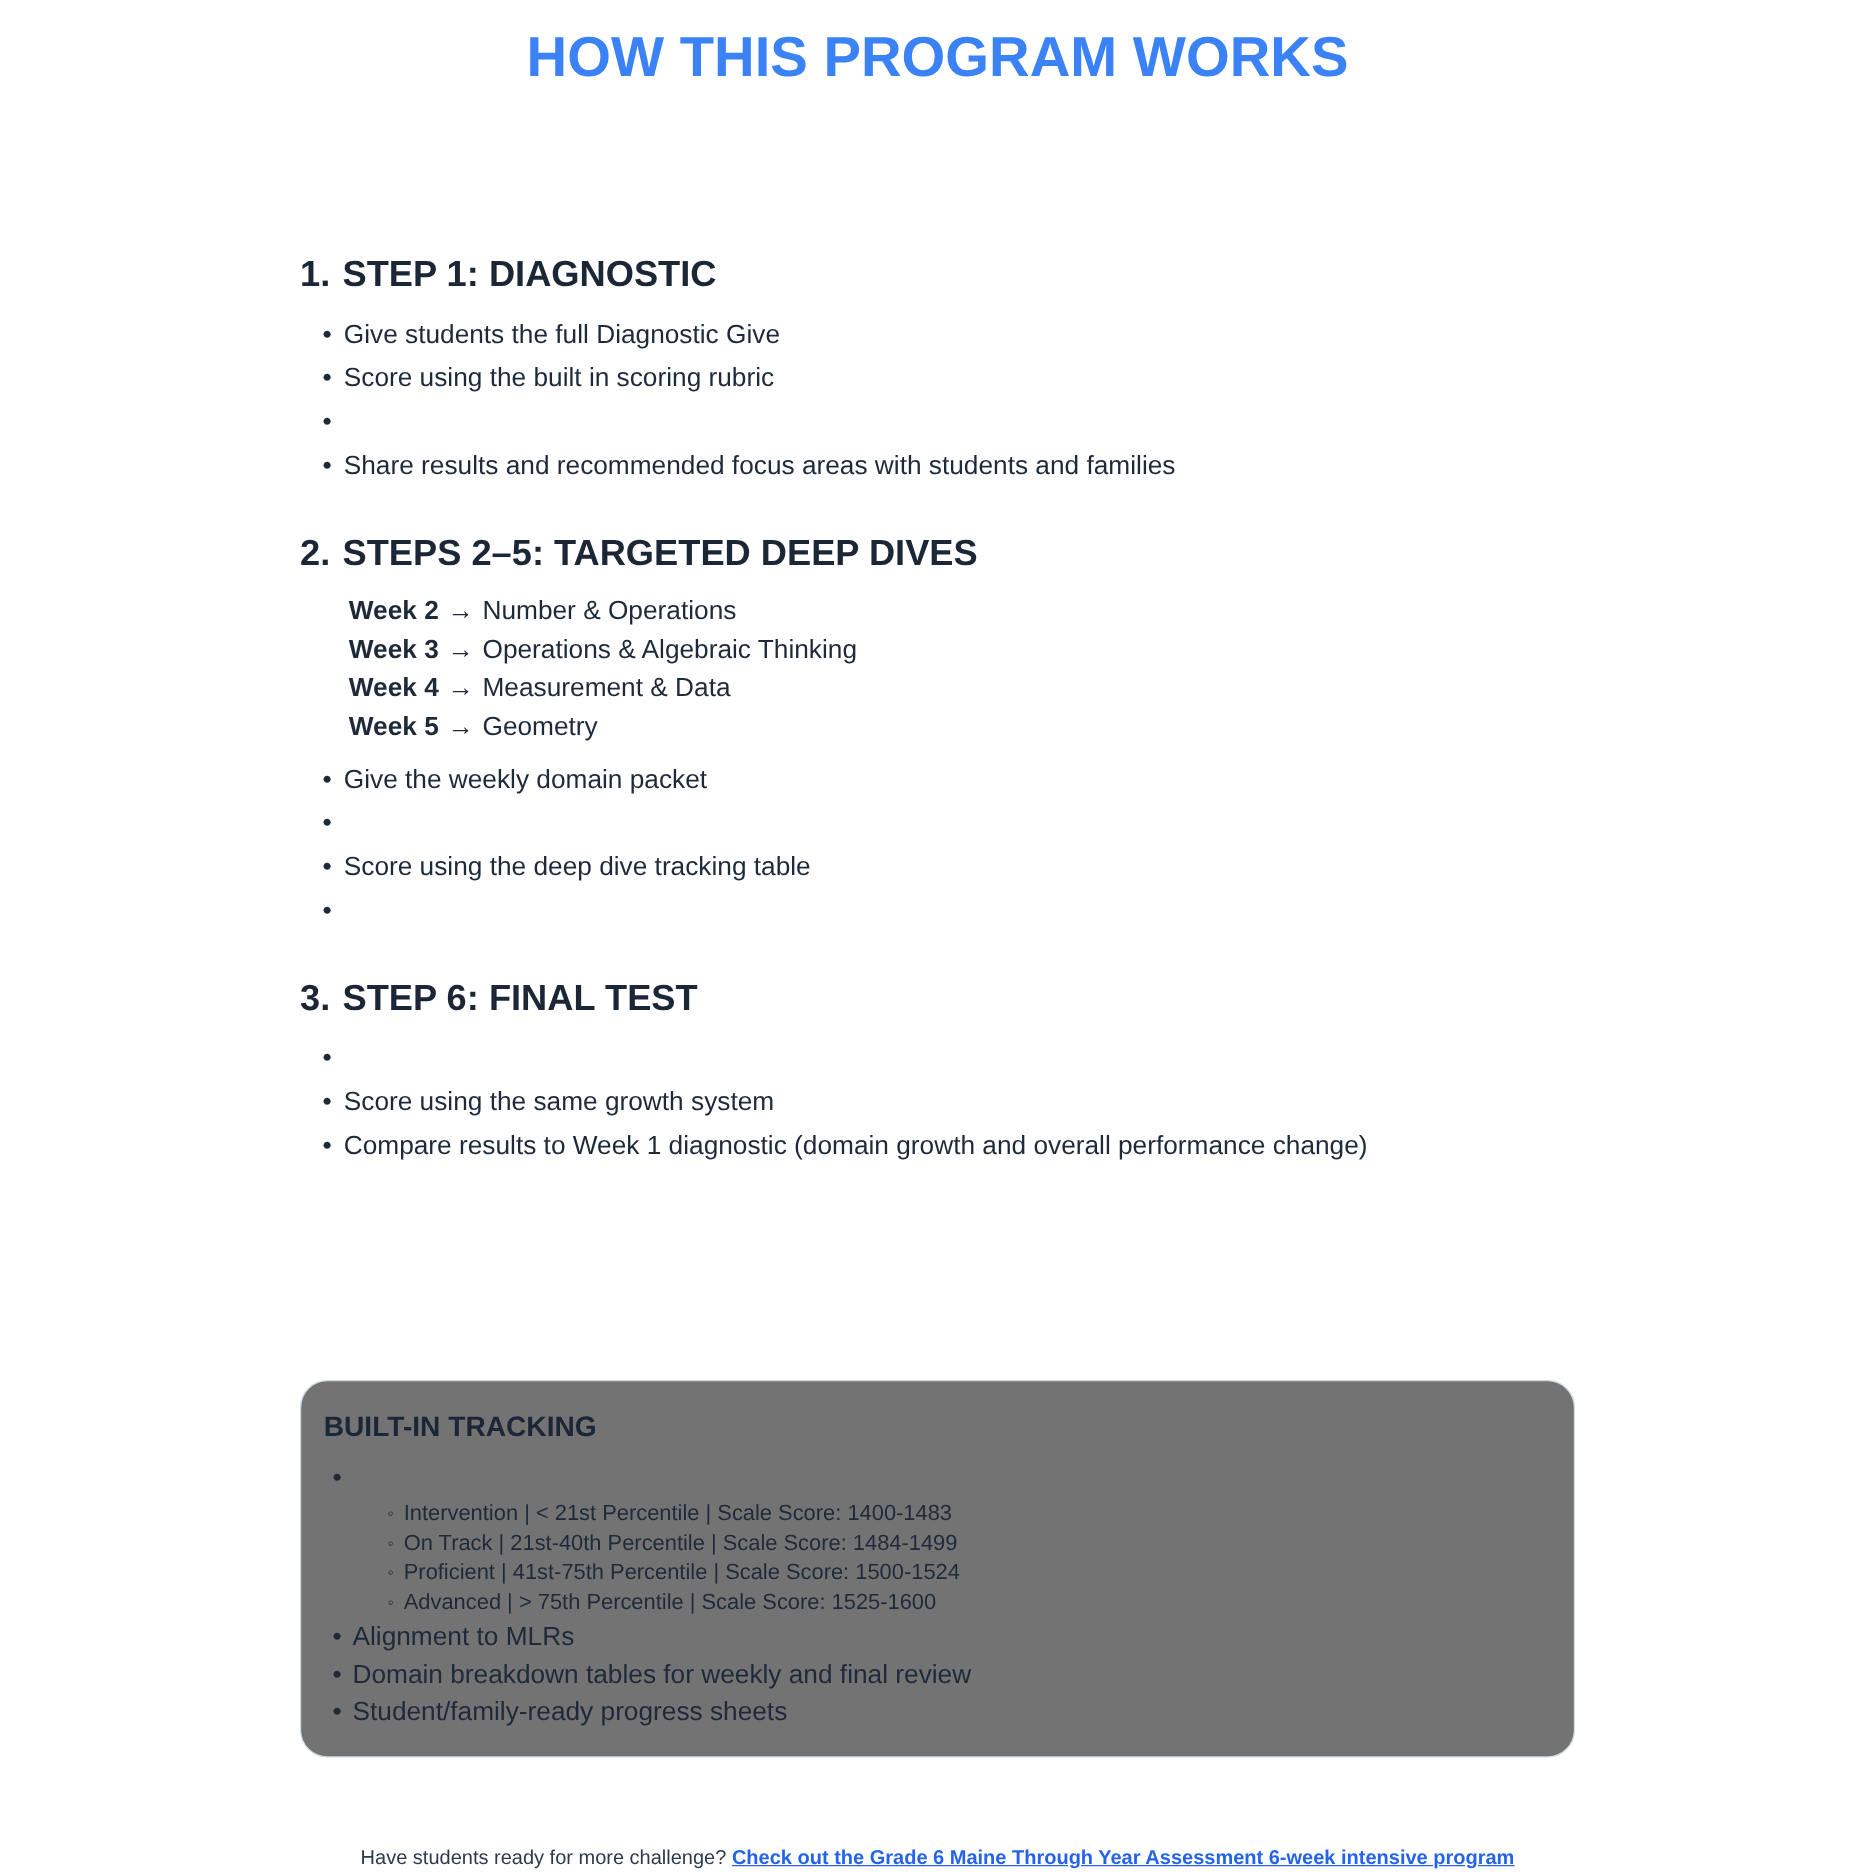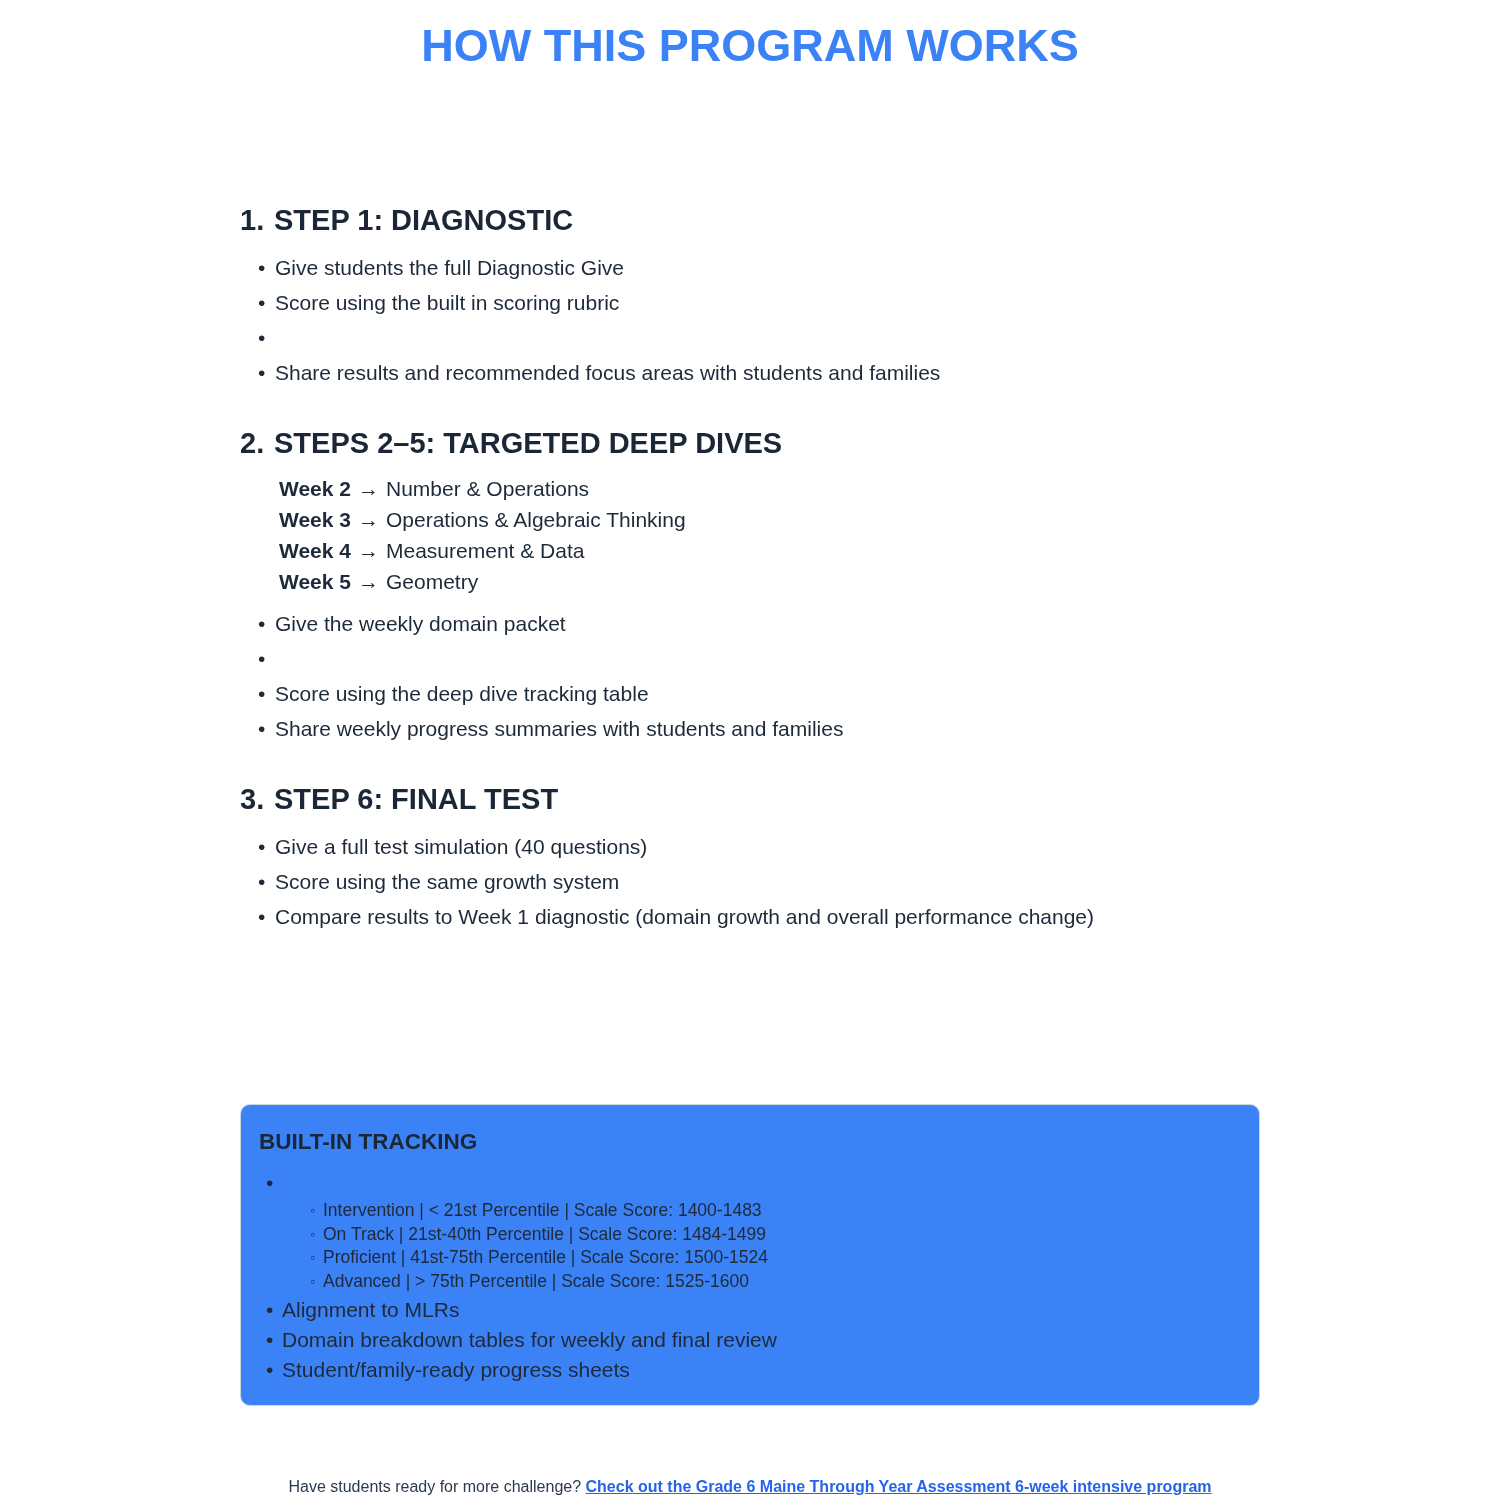--- a/index.html
+++ b/index.html
@@ -54,22 +54,22 @@
     line-height: 31px;
   }
   .week-row { display: flex; }
   .week-label { font-weight: bold; text-align: right; }
   .week-arrow { padding: 0 7px; }
   .tracking-box {
     margin-top: 170px;
     box-sizing: border-box;
     width: 1020px;
     border: 1px solid #ccd7e2;
-    border-radius: 10px;
-    background: #3b82f6;
+    border-radius: 22px;
+    background: #737373;
     padding: 23px 20px 20px 18px;
   }
   .box-title {
     margin: 0 0 13px 0;
     font-size: 22.5px;
     line-height: 27px;
     font-weight: bold;
     color: #1b2636;
   }
   .box-bullet-row {
@@ -165,32 +165,30 @@
     </div>
     <div class="bullet-row">
       <span class="bullet-marker">•</span>
     </div>
     <div class="bullet-row">
       <span class="bullet-marker">•</span>
       <span>Score using the deep dive tracking table</span>
     </div>
     <div class="bullet-row">
       <span class="bullet-marker">•</span>
-      <span>Share weekly progress summaries with students and families</span>
     </div>
   </div>
 
   <div class="section">
     <h2 class="section-heading">
       <span class="section-number">3.</span>
       <span>STEP 6: FINAL TEST</span>
     </h2>
     <div class="bullet-row">
       <span class="bullet-marker">•</span>
-      <span>Give a full test simulation (40 questions)</span>
     </div>
     <div class="bullet-row">
       <span class="bullet-marker">•</span>
       <span>Score using the same growth system</span>
     </div>
     <div class="bullet-row">
       <span class="bullet-marker">•</span>
       <span>Compare results to Week 1 diagnostic (domain growth and overall performance change)</span>
     </div>
   </div>

